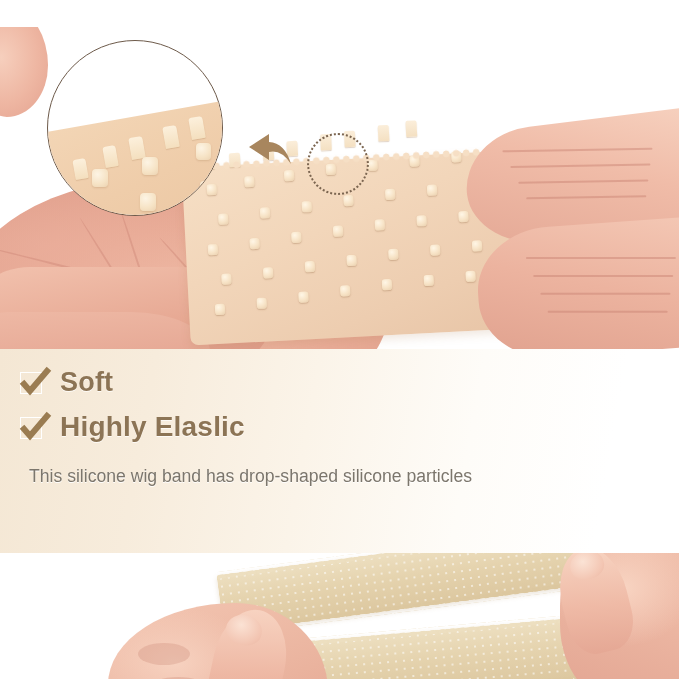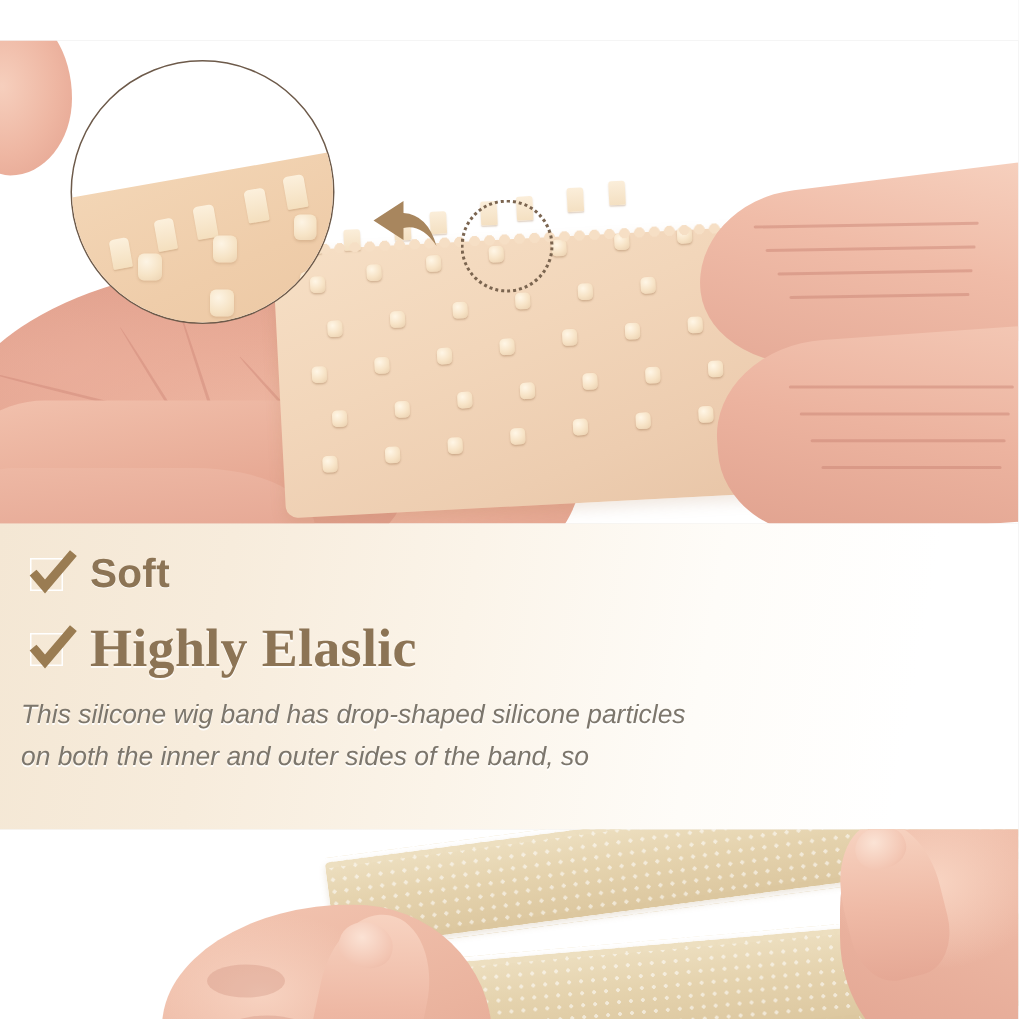--- a/index.html
+++ b/index.html
@@ -218,31 +218,30 @@
 
   .feature-label {
     font-size: 27px;
     font-weight: bold;
     color: #8c7455;
     margin-left: 13px;
     letter-spacing: 0.2px;
     white-space: nowrap;
     text-shadow: 0 1px 0 rgba(255,255,255,0.75);
   }
-  .feature-row.r2 .feature-label { font-size: 36px; font-family: Liberation Serif, serif; }
+  .feature-row.r2 .feature-label { font-size: 28px; }
 
   .desc {
     position: absolute;
-    left: 14px; top: 114px;
+    left: 29px; top: 114px;
     width: 560px;
     font-size: 17.6px;
     line-height: 27.5px;
     color: #7c766c;
     text-shadow: 0 1px 0 rgba(255,255,255,0.9);
-    font-style: italic;
   }
   .desc div { white-space: nowrap; }
 
   
   .photo-bottom {
     position: absolute;
     left: 0; top: 526px;
     width: 679px;
     height: 153px;
     background: #ffffff;
@@ -470,21 +469,20 @@
         <span class="box"></span>
         <svg width="30" height="30" viewBox="0 0 30 30">
           <path d="M4 15 L10 22 L27 2" stroke="#9a7c52" stroke-width="6" fill="none" stroke-linecap="square" stroke-linejoin="miter"></path>
         </svg>
       </span>
       <span class="feature-label">Highly Elaslic</span>
     </div>
 
     <div class="desc">
       <div>This silicone wig band has drop-shaped silicone particles</div>
-      <div>on both the inner and outer sides of the band, so</div>
     </div>
 
   </div>
 
   <div class="photo-bottom">
 
     <div class="strip strip-upper"></div>
     <div class="strip strip-lower"></div>
 
     <div class="hand-left-b">

